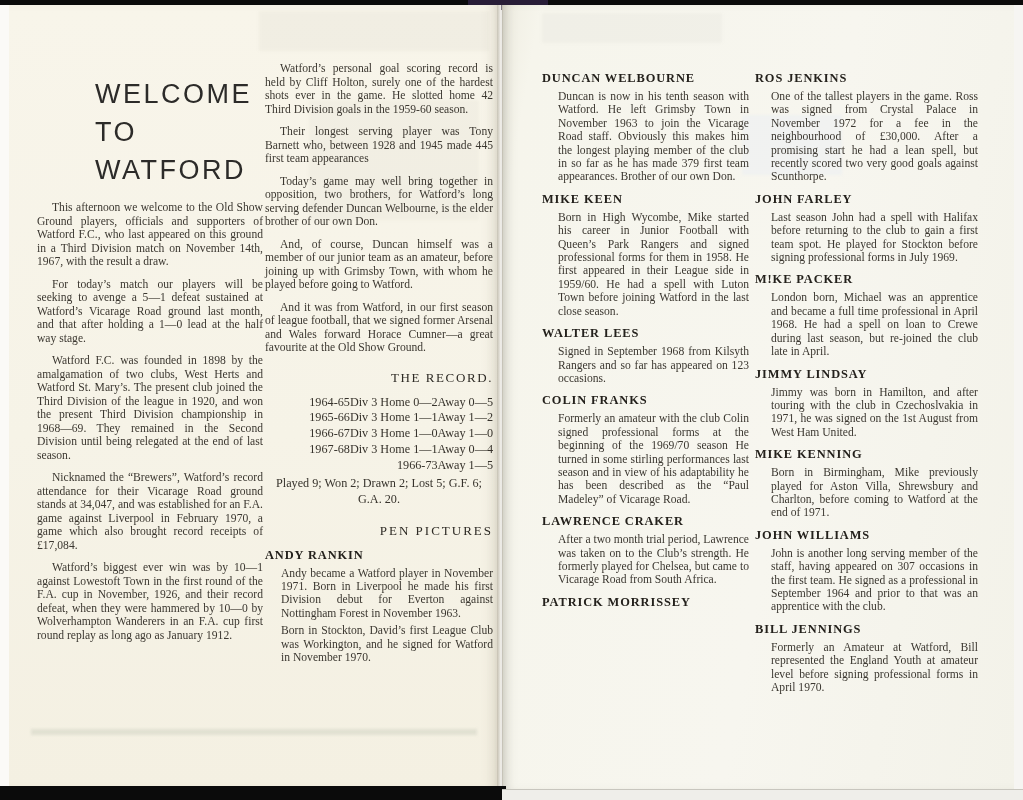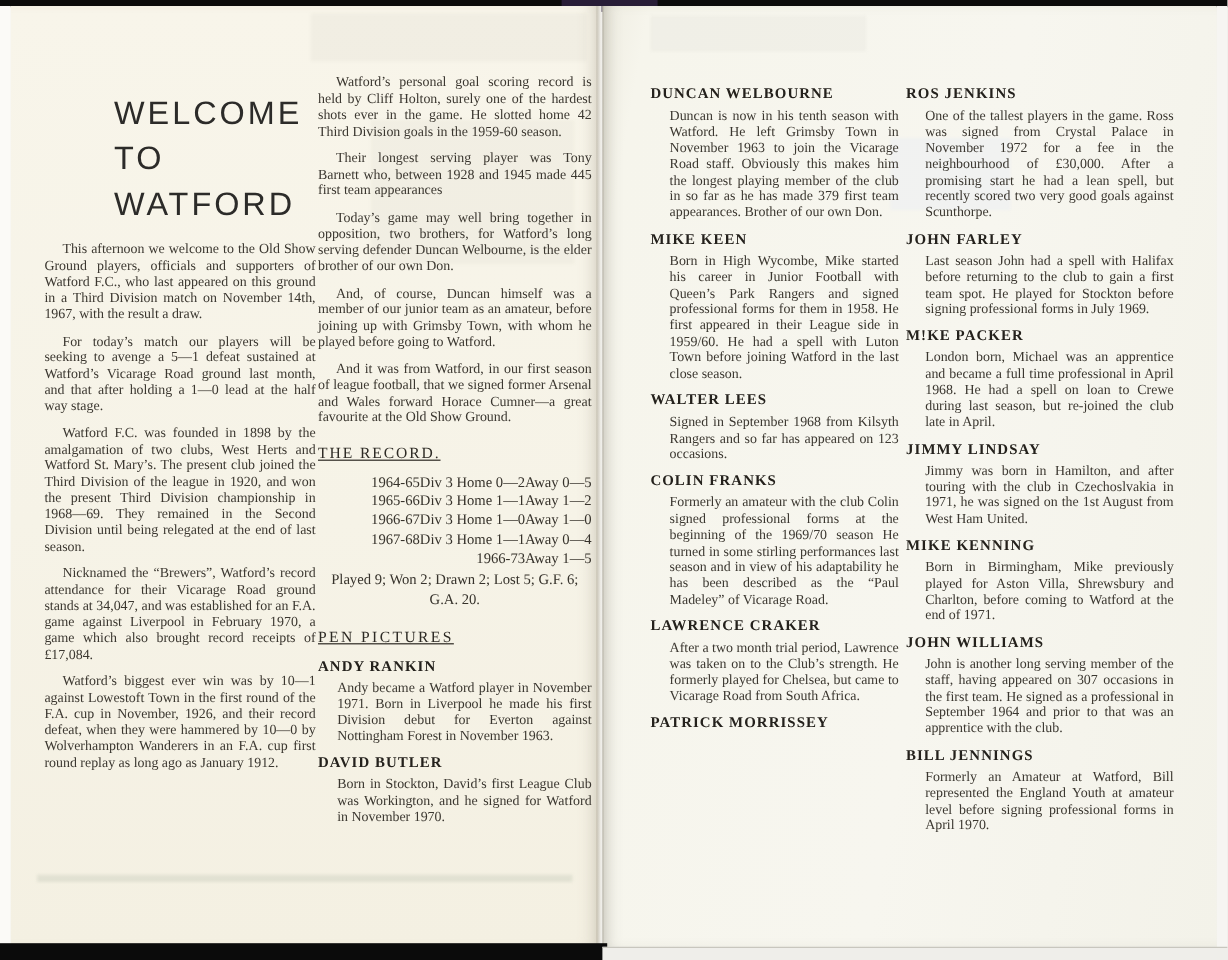--- a/index.html
+++ b/index.html
@@ -40,22 +40,22 @@
   .col{position:absolute;}
   .pl-col1{left:28px;top:196px;width:226px;}
   .pl-col2{left:256px;top:57px;width:228px;}
   .pr-col1{left:40px;top:58px;width:207px;}
   .pr-col2{left:253px;top:58px;width:223px;}
 
   .para{font-size:11.6px;line-height:13.5px;text-align:justify;text-indent:15px;
         color:#3b3730;margin:0 0 9px 0;}
 
   
-  .section-heading{text-align:left;font-size:13px;letter-spacing:1.6px;
-        color:#2d2a24;margin:15px 0 9px 0;text-decoration:underline;}
+  .section-heading{text-align:right;font-size:13px;letter-spacing:1.6px;
+        color:#2d2a24;margin:15px 0 9px 0;}
   .record-row{display:flex;justify-content:flex-end;
         font-size:12.2px;line-height:15.8px;color:#36322b;}
   .record-summary{font-size:12.2px;line-height:15.6px;color:#36322b;
         margin-top:3px;text-align:center;}
 
   
   .player{margin:0 0 4px 0;}
   .player-name{font-weight:700;font-size:12.4px;letter-spacing:.9px;
         color:#24211c;margin:8px 0 4px 0;}
   .player-bio{margin-left:16px;font-size:11.6px;line-height:13.4px;
@@ -129,21 +129,20 @@
       </div>
 
       <div>
         <div class="section-heading" style="letter-spacing:2px;">PEN PICTURES</div>
 
         <div class="player">
           <div class="player-name">ANDY RANKIN</div>
           <div class="player-bio">Andy became a Watford player in November 1971. Born in Liverpool he made his first Division debut for Everton against Nottingham Forest in November 1963.</div>
         </div>
         <div class="player">
-          <div class="player-name">DAVID BUTLER</div>
           <div class="player-bio">Born in Stockton, David’s first League Club was Workington, and he signed for Watford in November 1970.</div>
         </div>
       </div>
     </div>
   </div>
 
   <div class="page page-right">
 
     <div class="artifact" style="left:40px;top:8px;width:180px;height:30px;background:rgba(140,145,135,.05);"></div>
     <div class="artifact" style="left:240px;top:110px;width:100px;height:60px;background:rgba(230,235,245,.35);"></div>

